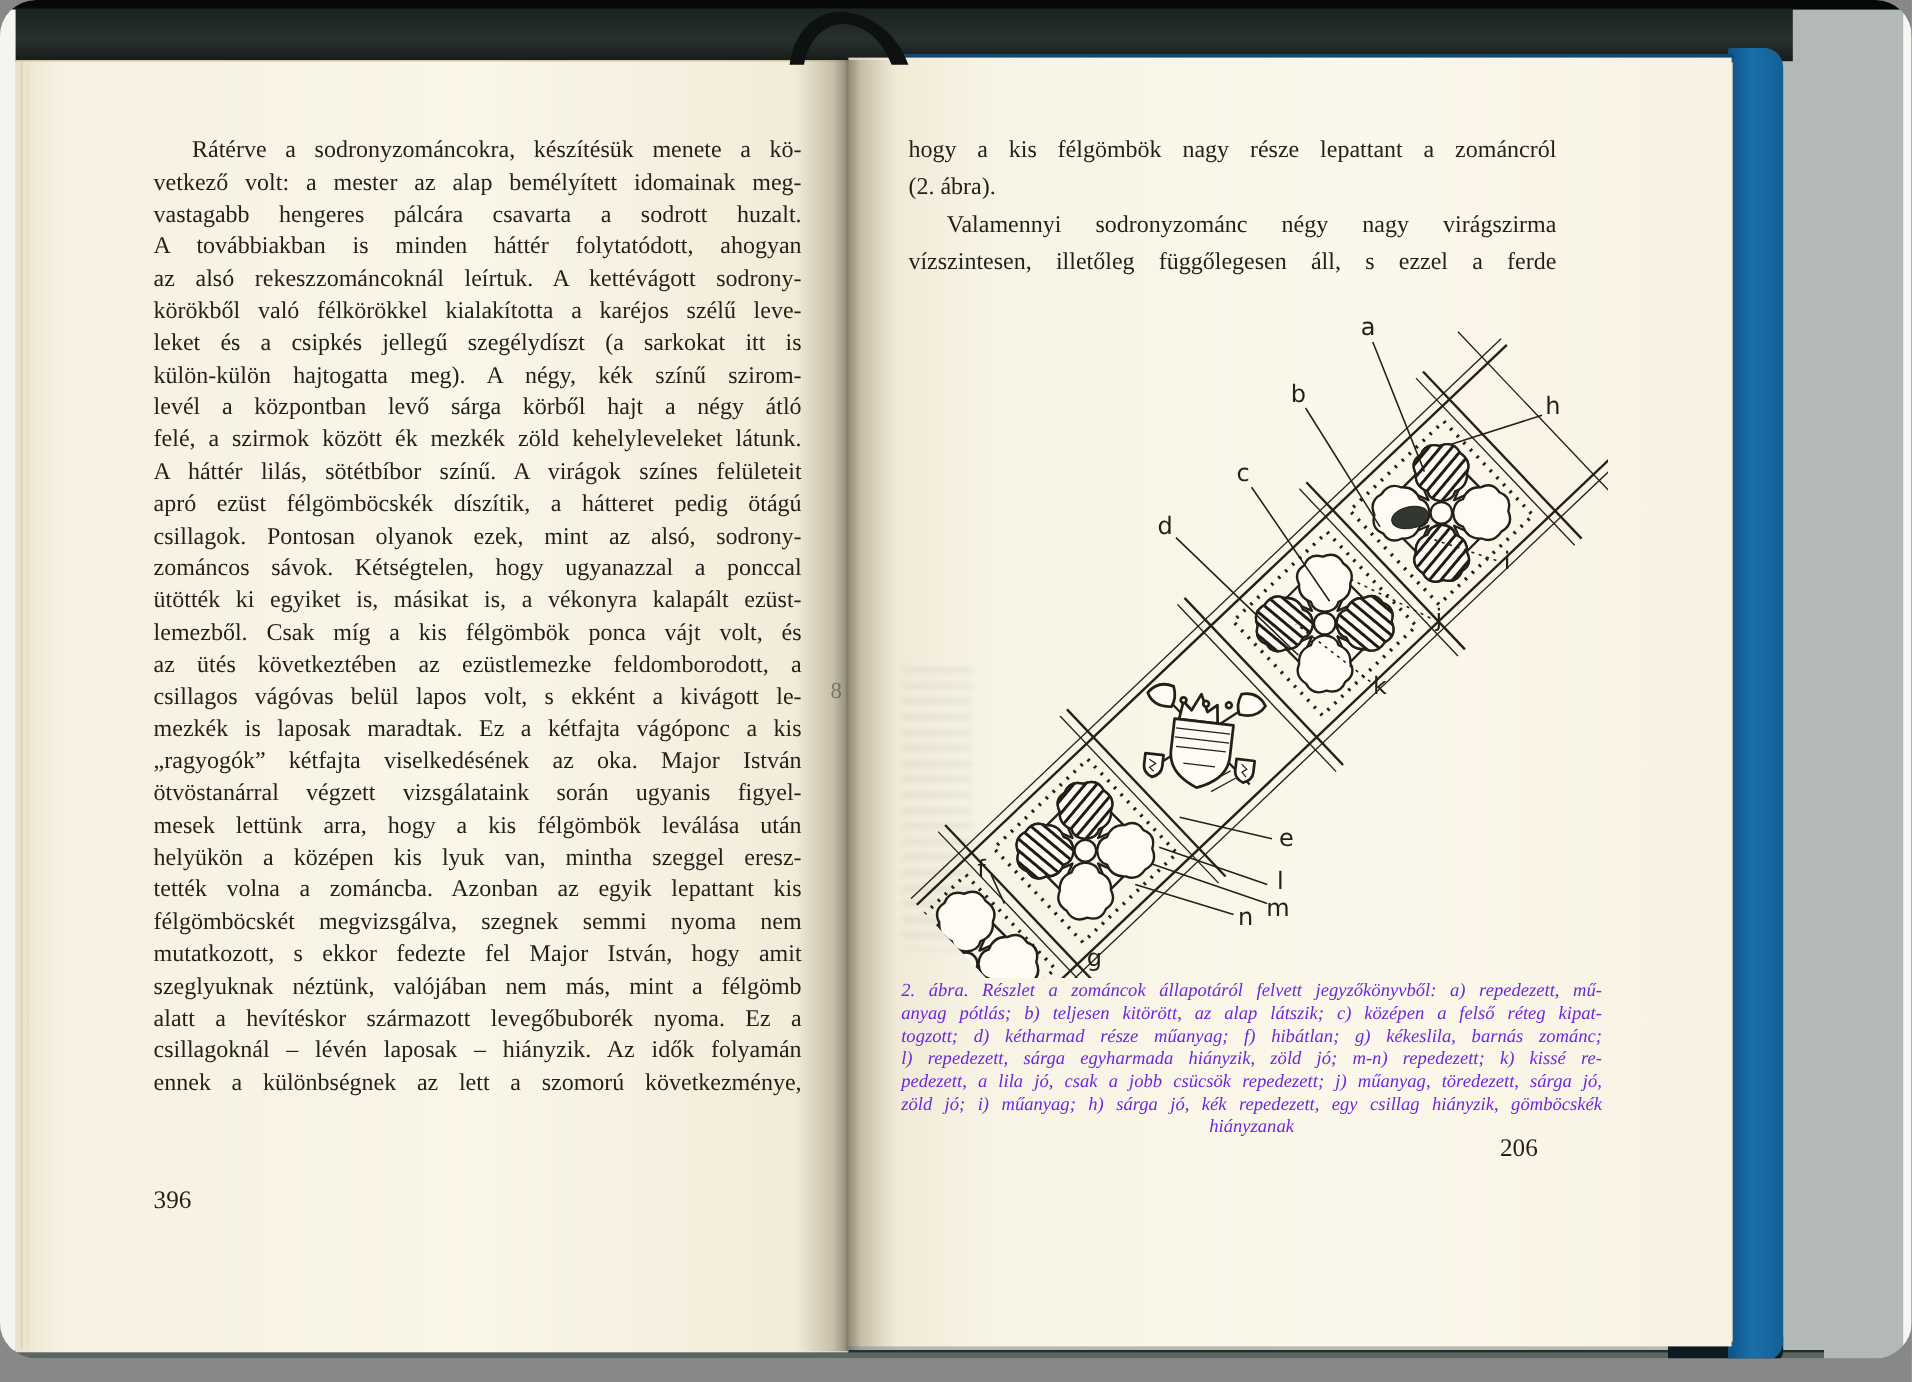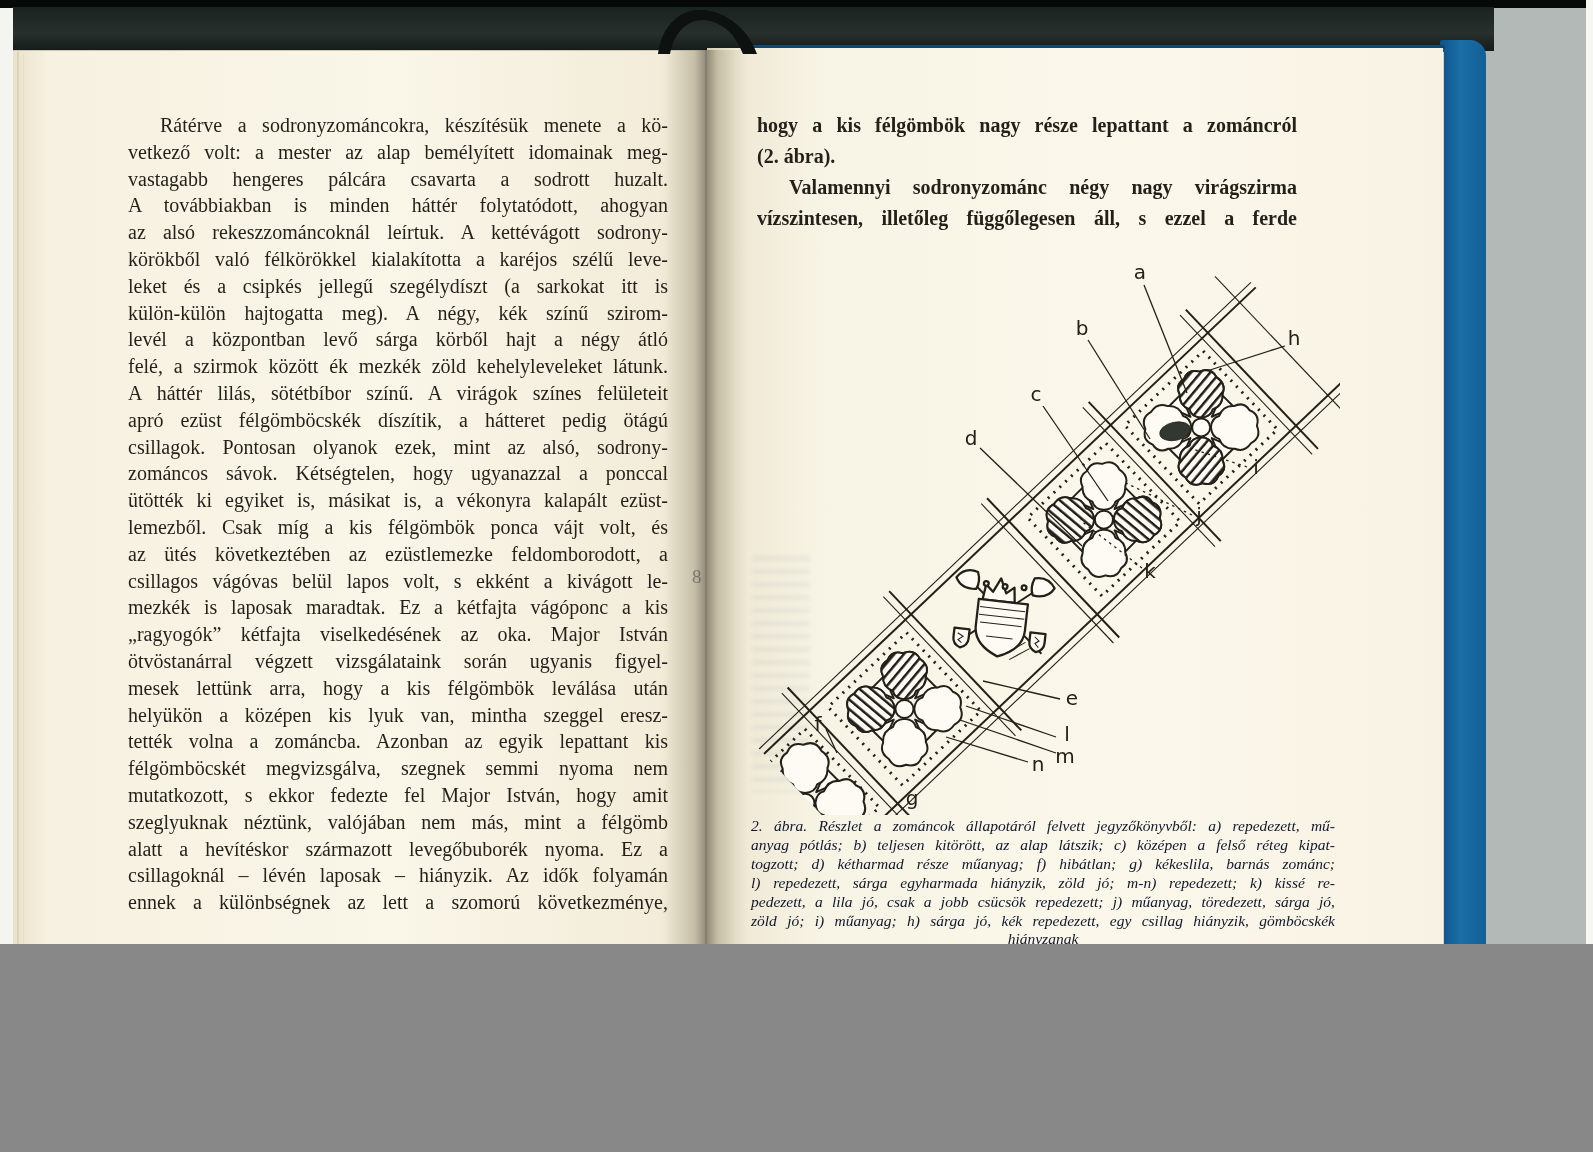--- a/index.html
+++ b/index.html
@@ -1,17 +1,17 @@
 <!DOCTYPE html>
 <html><head>
 <meta charset="utf-8">
 <style>
   html,body{margin:0;padding:0;background:#888;}
-  .stage{position:relative;width:1593px;height:944px;overflow:hidden;
-         background:#b3b9b7;font-family:"Liberation Serif",serif;color:#241f19;}
+  .stage{position:relative;width:1593px;height:1132px;overflow:hidden;
+         background:#b3b9b7;font-family:"Liberation Serif",serif;color:#241f19;border-radius:30px;}
   .abs{position:absolute;}
   
   .top-black{left:0;top:0;width:1593px;height:8px;background:#070808;}
   .top-shadow{left:12px;top:7px;width:1482px;height:44px;
               background:linear-gradient(180deg,#1b2321,#28302d 60%,#141b19);}
   .white-left{left:0;top:8px;width:13px;height:1144px;background:#f4f4f0;}
   .white-right{left:1586px;top:0;width:7px;height:1152px;background:#f6f6f2;}
   .white-bottom{left:0;top:1143px;width:1593px;height:9px;background:#f2f2ee;}
   .bottom-strip{left:8px;top:1125px;width:1512px;height:19px;background:#5a6662;
                 border-top:2px solid #262d2b;}
@@ -31,25 +31,25 @@
       background:linear-gradient(90deg,#d9d0b6 0,#efe9d5 4%,#f8f4e5 16%,#fbf7ea 60%,#f7f2e3 100%);}
   .gutter{left:664px;top:50px;width:84px;height:1076px;
       background:linear-gradient(90deg,rgba(90,80,60,0) 0%,rgba(90,80,60,.20) 36%,rgba(40,36,28,.42) 50%,rgba(90,80,60,.20) 64%,rgba(90,80,60,0) 100%);}
   .fold-line{left:705px;top:50px;width:2px;height:1076px;background:#7a7260;opacity:.55;}
   .smudge{left:752px;top:556px;width:58px;height:236px;opacity:.07;filter:blur(2px);
       background:repeating-linear-gradient(180deg,#3c5d82 0 5px,transparent 5px 13px);}
   
   .lp-body{left:128px;top:112px;width:540px;font-size:20px;line-height:26.8px;}
   .line{text-align:justify;text-align-last:justify;}
   .lp-body .line:first-child{text-indent:32px;}
-  .rp-intro{left:757px;top:110px;width:540px;font-size:20px;line-height:31px;font-weight:bold;}
+  .rp-intro{left:757px;top:110px;width:540px;font-size:20px;line-height:31px;}
   .rp-intro .line:nth-child(2){text-align-last:left;}
   .rp-intro .line:nth-child(3){text-indent:32px;}
   .caption{left:751px;top:817px;width:584px;font-size:15.5px;line-height:18.9px;
-           font-style:italic;color:#0f172a;}
+           font-style:italic;color:#6d28d9;}
   .caption .line:last-child{text-align-last:center;}
   .pagenum{font-size:21px;}
   .lp-num{left:128px;top:988px;}
   .rp-num{left:1250px;top:944px;}
   .gutter-frag{left:692px;top:566px;font-size:19px;color:#4a4a48;opacity:.6;}
   
   .figure{left:740px;top:243px;}
   .fl{stroke:#242019;stroke-width:2;fill:none;}
   .fl2{stroke:#242019;stroke-width:1.1;fill:none;}
   .lace{fill:none;stroke:#242019;stroke-width:3;stroke-dasharray:2 6;}

